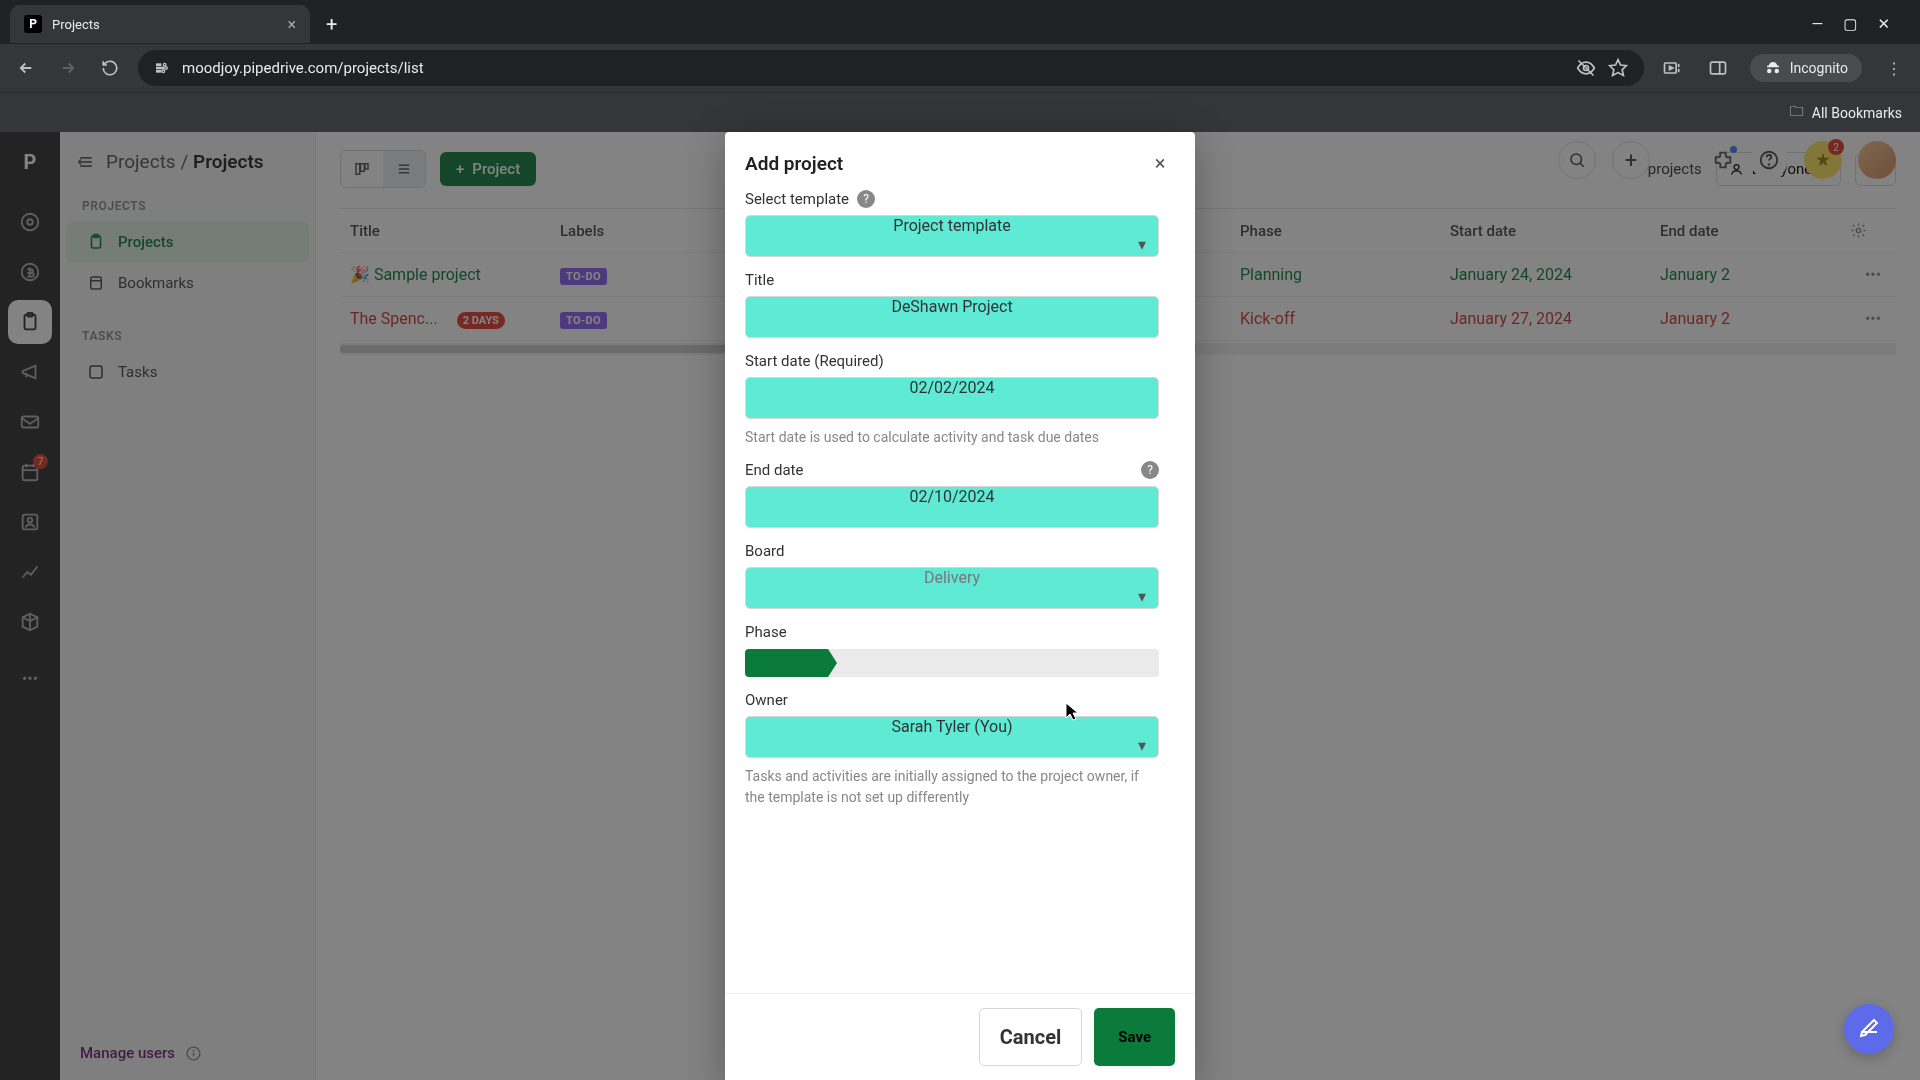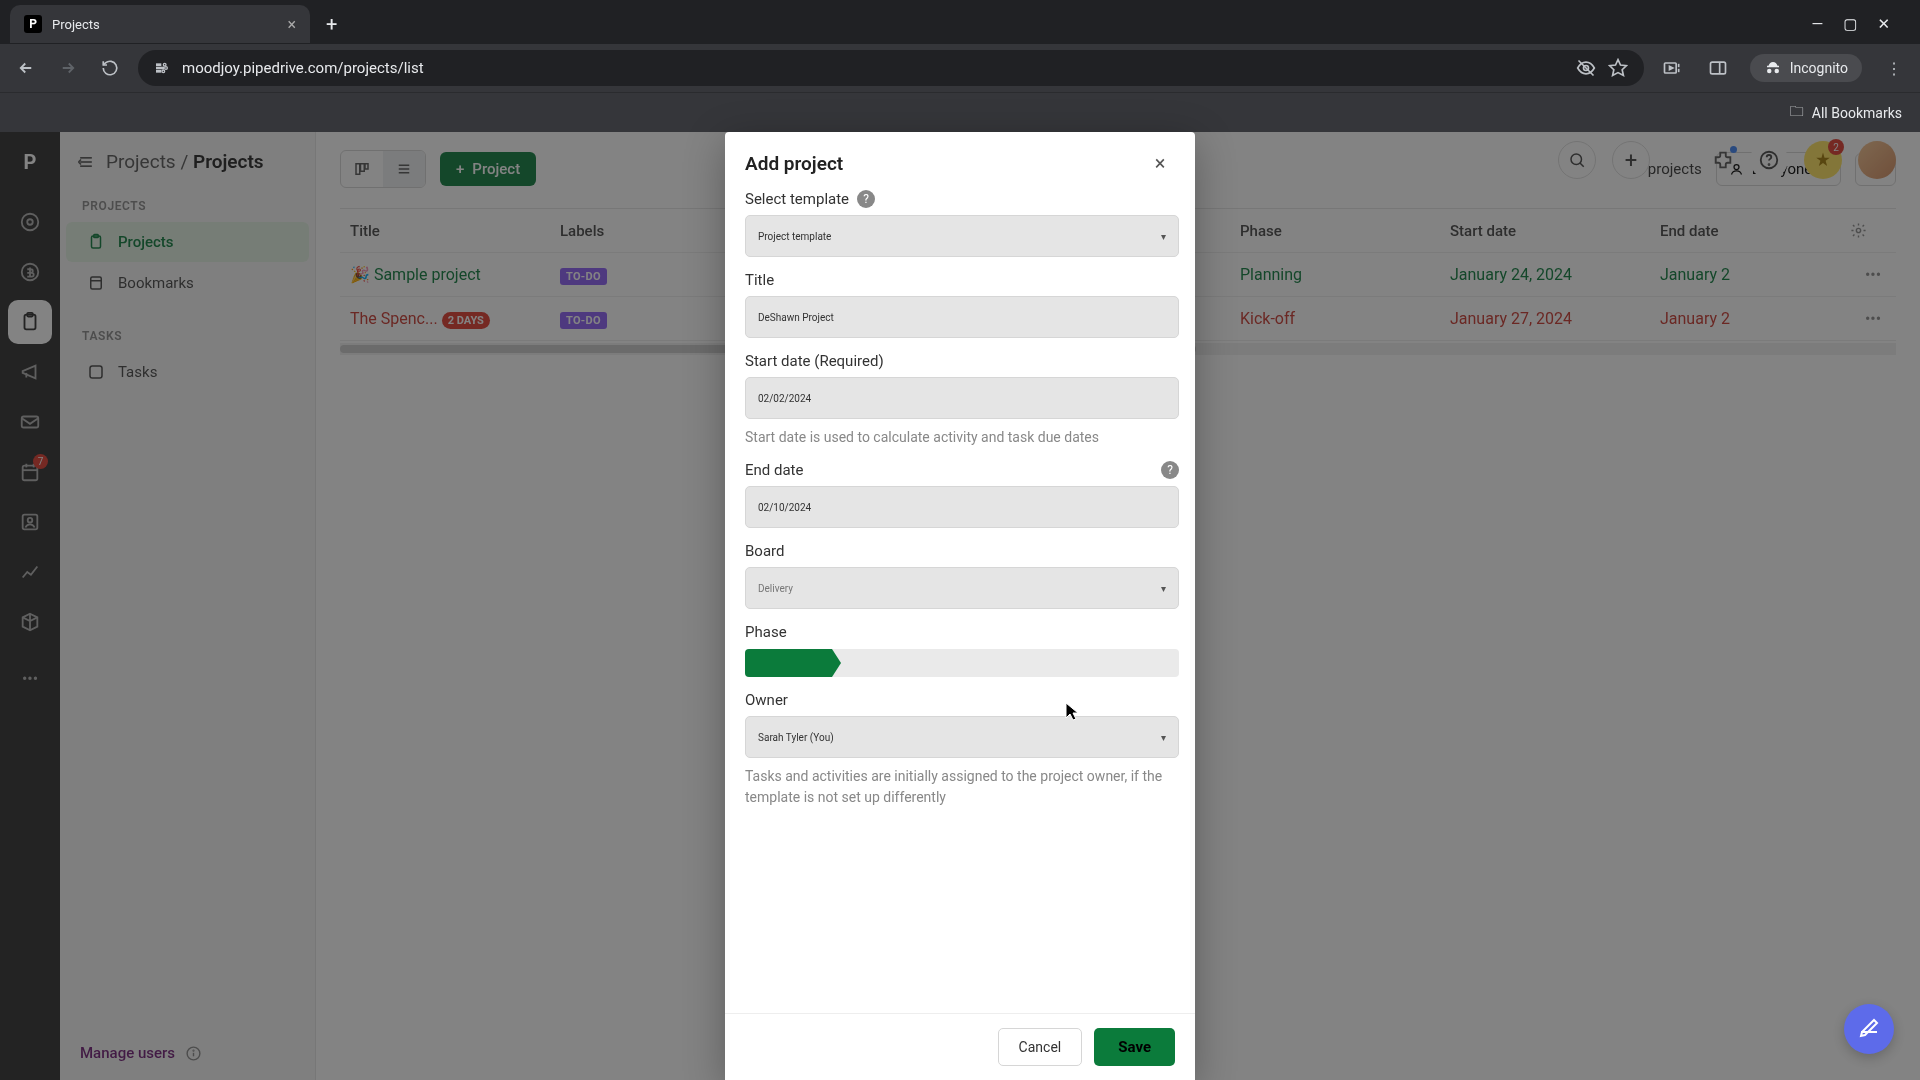--- a/index.html
+++ b/index.html
@@ -68,56 +68,56 @@
 .ptr .c1 { width:210px; padding: 8px 10px;}
 .ptr .c2 { width:230px; padding: 8px 10px;}
 .ptr .c3 { width:450px; padding: 8px 10px;}
 .ptr .c4 { width:210px; padding: 8px 10px;}
 .ptr .c5 { width:210px; padding: 8px 10px;}
 .ptr .c6 { flex:1; padding: 8px 10px;}
 .ptr .c7 { width:46px; text-align:center; color:#888;}
 .project-link { color:#0b7b3b; cursor:pointer;}
 .project-link.red { color:#c9372e; }
 .badge-blue { background:#8b5cf6; color:#fff; font-size:11px; font-weight:700; padding:2px 6px; border-radius:3px; letter-spacing:0.3px;}
-.badge-red { background:#e0382b; color:#fff; font-size:11px; font-weight:700; padding:2px 6px; border-radius:10px; margin-right:6px;}
+.badge-red { background:#e0382b; color:#fff; font-size:11px; font-weight:700; padding:2px 6px; border-radius:10px; margin-right:6px;margin-left:15px;}
 .hscroll { height:12px; background:#f0f0f0; margin-top: 2px; position:relative;}
 .hscroll::after { content:""; position:absolute; left:0; top:2px; height:8px; width:55%; background:#c9c9c9; border-radius:4px;}
 
 
 .app-topbar { position:absolute; top:0; right:0; height:56px; display:flex; align-items:center; gap:16px; padding:0 24px; z-index:2;}
 .circ-btn { width:38px; height:38px; border-radius:50%; border:1px solid #ddd; display:flex; align-items:center; justify-content:center; cursor:pointer; color:#444; position:relative; background:#fff;}
 .circ-btn.yellow { background:#ffe35c; border:none;}
 .dot-badge { position:absolute; top:-2px; right:-2px; width:16px; height:16px; border-radius:50%; background:#e0382b; color:#fff; font-size:10px; display:flex; align-items:center; justify-content:center;}
 .avatar { width:38px; height:38px; border-radius:50%; background: linear-gradient(135deg,#f4c28e,#d48c5e); }
 
 
 .modal { position:absolute; z-index:20; top:0; left:50%; transform:translateX(-50%); width:470px; background:#fff; border-radius:4px 4px 0 0; box-shadow: 0 10px 40px rgba(0,0,0,0.3); display:flex; flex-direction:column; height: calc(100% - 0px); margin-top: 0;}
 .modal-header { display:flex; align-items:center; justify-content:space-between; padding:16px 20px 12px 20px;}
 .modal-title { font-size:19px; font-weight:600; color:#222;}
 .modal-close { width:30px; height:30px; display:flex; align-items:center; justify-content:center; font-size:20px; color:#555; cursor:pointer;}
-.modal-body { flex:1; overflow-y:auto; padding: 0 16px 12px 20px; position:relative;}
+.modal-body { flex:1; overflow-y:auto; padding: 0 36px 12px 20px; position:relative;}
 .modal-body::-webkit-scrollbar { width:12px; }
 .modal-body::-webkit-scrollbar-thumb { background:#c9c9c9; border-radius:6px;}
 .modal-body::-webkit-scrollbar-button { height:14px; }
 .field-label { font-size:15px; color:#333; margin-top:14px; display:flex; align-items:center; gap:6px;}
 .field-label .help { width:18px; height:18px; border-radius:50%; background:#888; color:#fff; font-size:12px; display:flex; align-items:center; justify-content:center; margin-left:auto;}
-.sel, .inp { margin-top:7px; width:100%; height:42px; border:1px solid #d6d6d6; border-radius:5px; display:flex; align-items:center; padding:0 12px; font-size:10px; color:#333; background:#e5e5e5; cursor:pointer;}
+.sel, .inp { margin-top:7px; width:100%; height:42px; border:1px solid #d6d6d6; border-radius:5px; display:flex; align-items:center; padding:0 12px; font-size:16px; color:#333; background:#5eead4; cursor:pointer;flex-direction:column;}
 .sel .caret { margin-left:auto; color:#555;}
 .sel.muted { color:#777; }
 .hint { font-size:14px; color:#888; margin-top:8px; line-height:1.45;}
 .phase-bar { display:flex; margin-top:8px; height:28px; gap:0;}
 .phase-seg { flex:1; background:#eaeaea; position:relative;}
 .phase-seg::after { content:""; position:absolute; right:-9px; top:0; width:0; height:0; border-top:14px solid transparent; border-bottom:14px solid transparent; border-left:9px solid #eaeaea; z-index:1;}
 .phase-seg.first { border-radius:4px 0 0 4px;}
 .phase-seg.last { border-radius:0 4px 4px 0;}
 .phase-seg.last::after { display:none;}
 .phase-seg.active { background:#0b7b3b;}
 .phase-seg.active::after { border-left-color:#0b7b3b;}
 .modal-footer { display:flex; justify-content:flex-end; gap:12px; padding:14px 20px; border-top:1px solid #eee;}
-.btn-cancel { border:1px solid #d6d6d6; background:#fff; padding:10px 20px; border-radius:5px; font-size:14px; cursor:pointer; color:#333;}
+.btn-cancel { border:1px solid #d6d6d6; background:#fff; padding:16px 20px; border-radius:5px; font-size:20px; cursor:pointer; color:#333;font-weight:bold;}
 .btn-save { background:#0b7b3b; color:#000000; padding:10px 24px; border-radius:5px; font-size:15px; font-weight:700; cursor:pointer; border:none;}
 .cursor-arrow { position:absolute; z-index: 30; width:14px; height:20px;}
 .float-help { position:absolute; bottom:26px; right:26px; width:50px; height:50px; border-radius:50%; background:#5d6bea; display:flex; align-items:center; justify-content:center; color:#fff; z-index:6; cursor:pointer; box-shadow:0 4px 12px rgba(0,0,0,0.2);}
 
 svg { display:block; }
 </style>
 </head>
 <body>
 
 <div class="browser-chrome">

